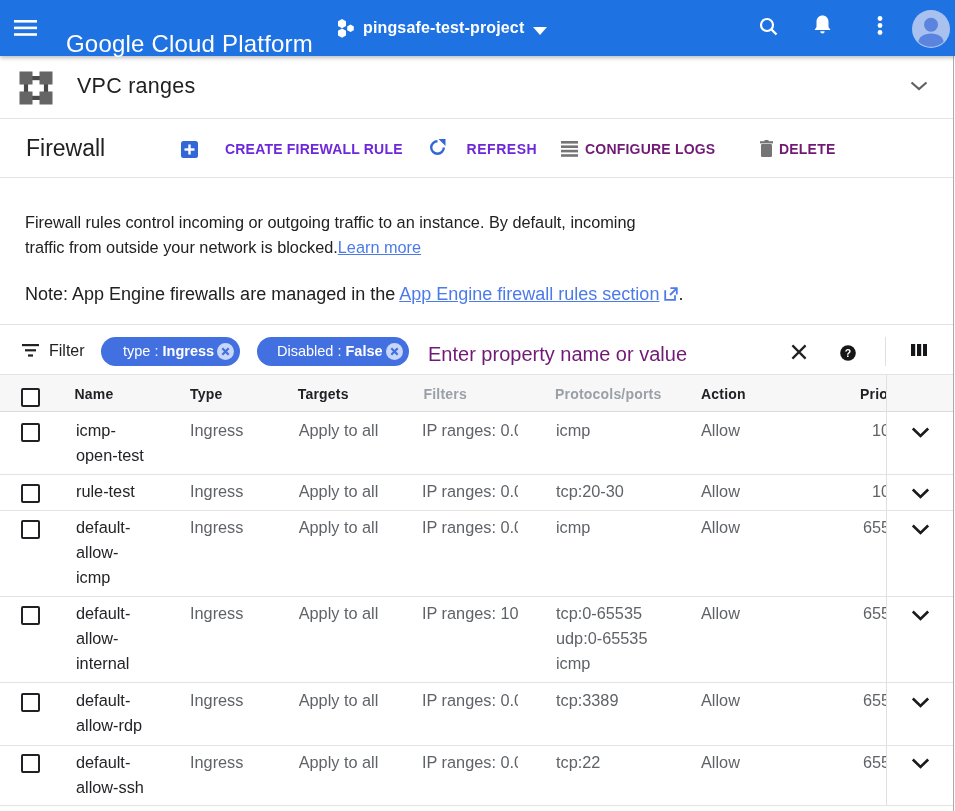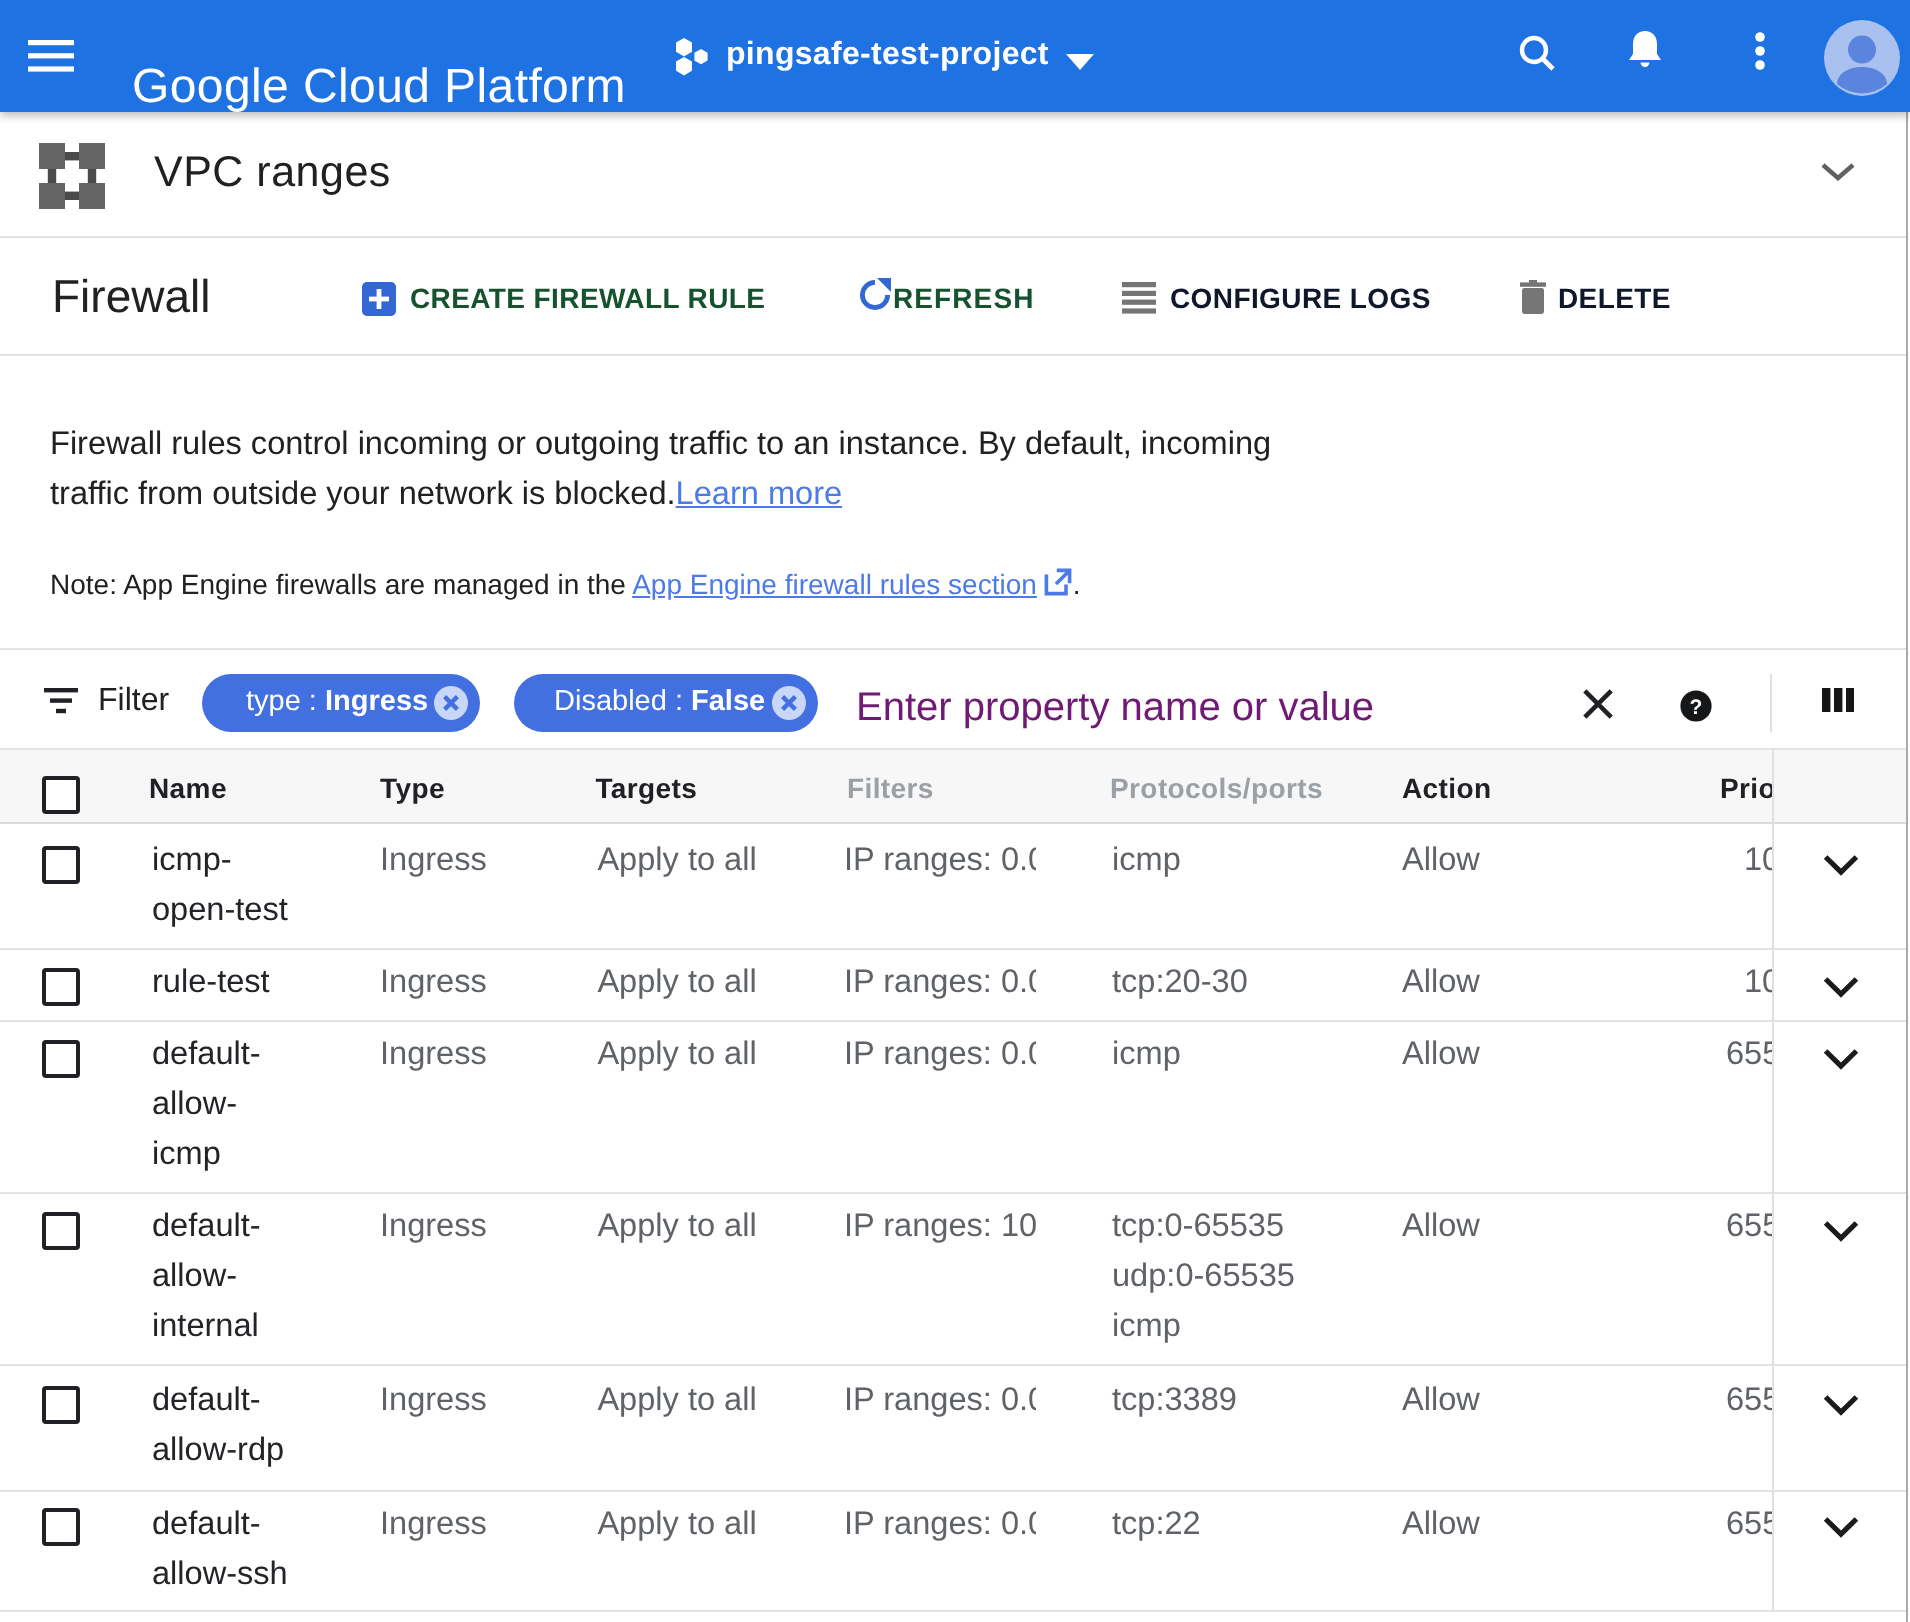--- a/index.html
+++ b/index.html
@@ -13,22 +13,22 @@
 #proj-name { position:absolute; left:363px; top:19px; font-size:16px; letter-spacing:0.15px; font-weight:bold; color:#fff; }
 
 
 #vpcbar { position:absolute; left:0; top:56px; width:953px; height:63px; background:#fff; border-bottom:1px solid #e3e3e3; }
 #vpc-title { position:absolute; left:77px; top:74px; font-size:21.5px; letter-spacing:0.25px; color:#212121; }
 
 
 #actionbar { position:absolute; left:0; top:120px; width:953px; height:58px; background:#fff; border-bottom:1px solid #e3e3e3; }
 #fw-title { position:absolute; left:26px; top:135px; font-size:23px; color:#212121; }
 .actbtn { position:absolute; top:141px; font-size:14px; font-weight:bold; letter-spacing:0.2px; }
-.blue { color:#14532d; }
-.gray { color:#0f172a; }
+.blue { color:#6d28d9;margin-left:20px; }
+.gray { color:#701a75; }
 
 
 #desc { position:absolute; left:25px; top:210px; width:700px; font-size:16.3px; color:#212121; line-height:25px; }
 a.lnk { color:#4c7be8; text-decoration:underline; }
 
 
 #filterbar { position:absolute; left:0; top:324px; width:953px; height:50px; background:#fff; border-top:1px solid #e3e3e3; }
 #filter-label { position:absolute; left:49px; top:342px; font-size:16px; color:#212121;text-align:right; }
 .chip { position:absolute; top:337px; height:29px; background:#4370e0; border-radius:15px; color:#fff; font-size:14.5px; line-height:29px; }
 #placeholder { position:absolute; left:428px; top:343px; font-size:20px; color:#701a75; }
@@ -123,21 +123,21 @@
   </svg>
   <div class="actbtn gray" style="left:585px">CONFIGURE LOGS</div>
   <svg class="abs" style="left:760px;top:140px" width="13" height="17" viewBox="0 0 13 17">
     <rect x="1" y="4" width="11" height="13" rx="1.2" fill="#757575"></rect>
     <rect x="0" y="1.2" width="13" height="2.2" fill="#757575"></rect>
     <rect x="4.5" y="0" width="4" height="2" fill="#757575"></rect>
   </svg>
   <div class="actbtn gray" style="left:779px">DELETE</div>
 
   <div id="desc">Firewall rules control incoming or outgoing traffic to an instance. By default, incoming<br>traffic from outside your network is blocked.<a class="lnk" href="#">Learn more</a></div>
-  <div class="abs" style="left:25px;top:284px;font-size:14px;color:#212121">Note: App Engine firewalls are managed in the <a class="lnk" href="#">App Engine firewall rules section</a>&nbsp;<svg width="14" height="14" viewBox="0 0 14 14" style="vertical-align:-1px">
+  <div class="abs" style="left:25px;top:284px;font-size:18px;color:#212121">Note: App Engine firewalls are managed in the <a class="lnk" href="#">App Engine firewall rules section</a>&nbsp;<svg width="14" height="14" viewBox="0 0 14 14" style="vertical-align:-1px">
         <path d="M1.2 3.2 L1.2 12.8 L11 12.8 L11 8.2 M6.4 1.2 L12.8 1.2 L12.8 7.6 M12.4 1.6 L6 8" fill="none" stroke="#4c7be8" stroke-width="1.8"></path>
       </svg>.</div>
 
   <div id="filterbar"></div>
   <svg class="abs" style="left:22px;top:344px" width="17" height="13" viewBox="0 0 17 13">
     <rect x="0" y="0" width="17" height="2.2" fill="#202124"></rect>
     <rect x="3" y="5.2" width="11" height="2.2" fill="#202124"></rect>
     <rect x="6" y="10.4" width="5" height="2.2" fill="#202124"></rect>
   </svg>
   <div id="filter-label">Filter</div>

